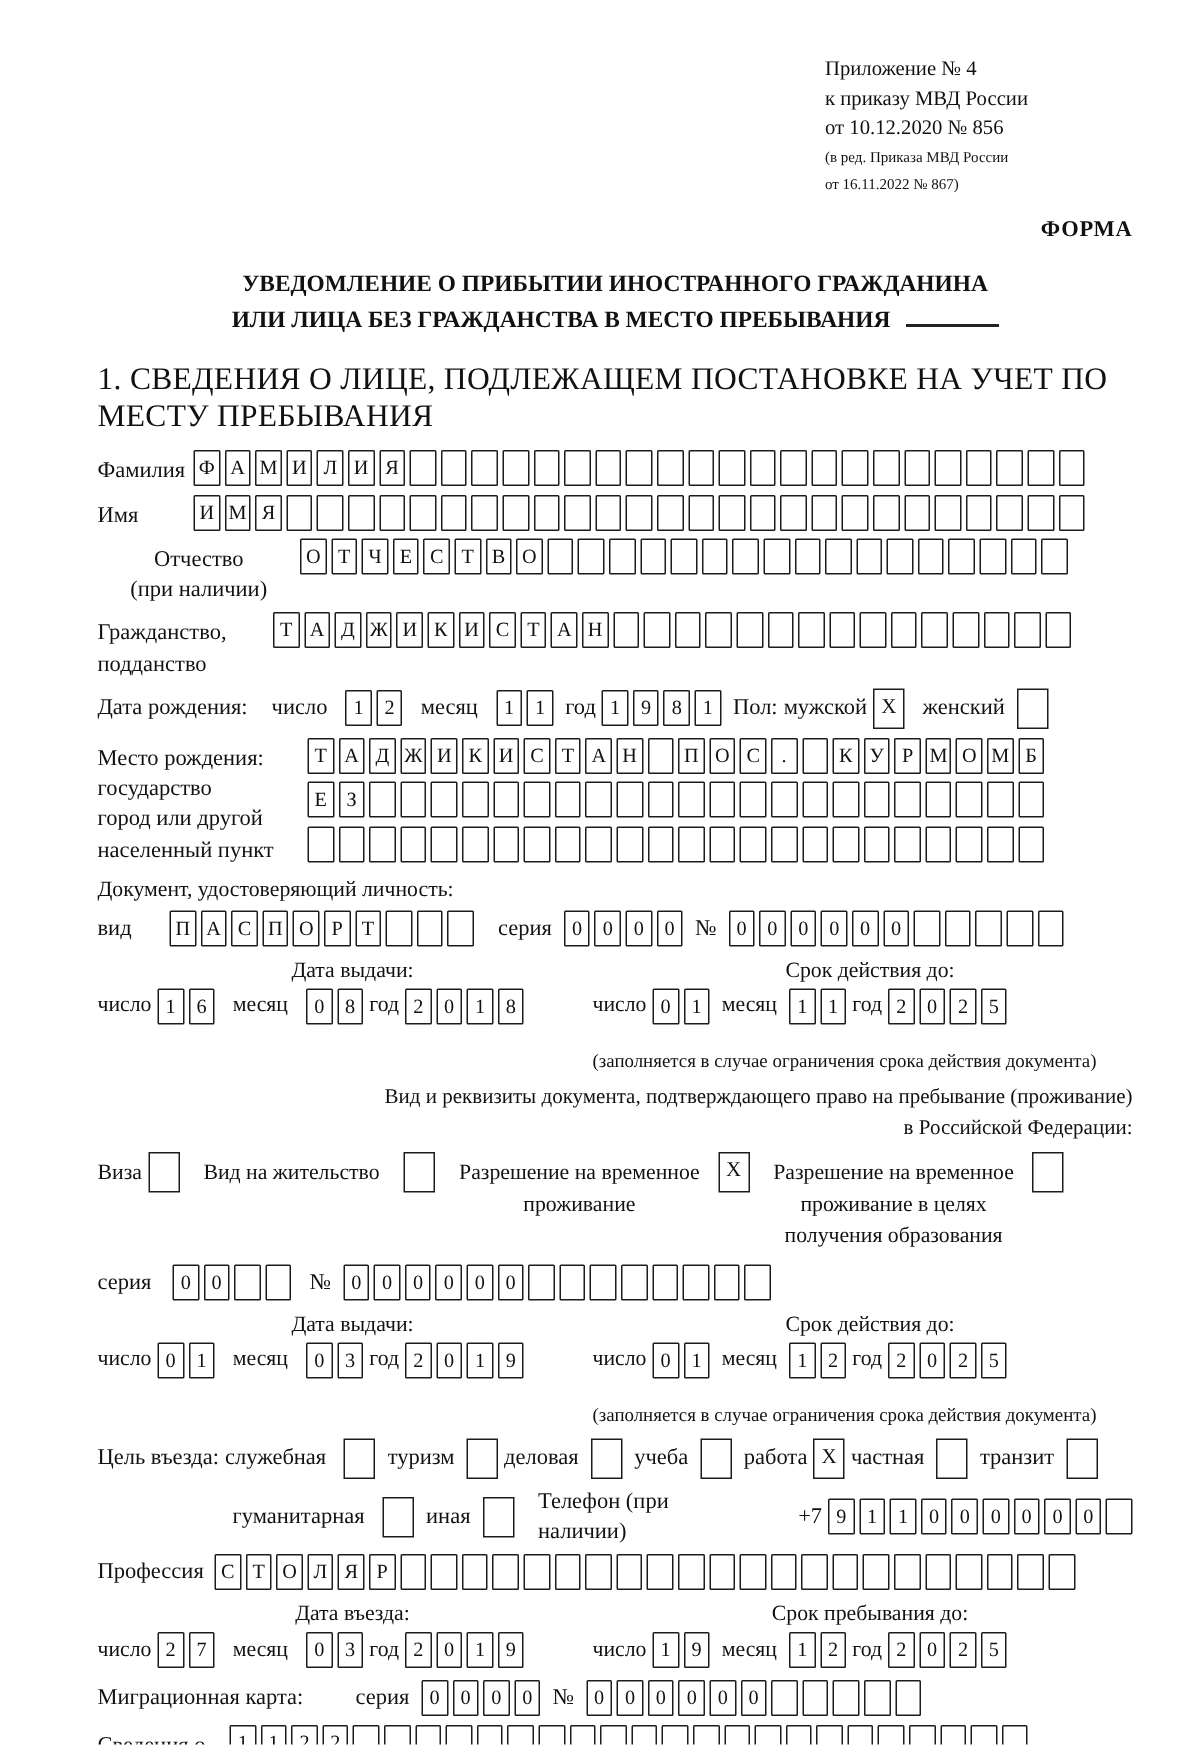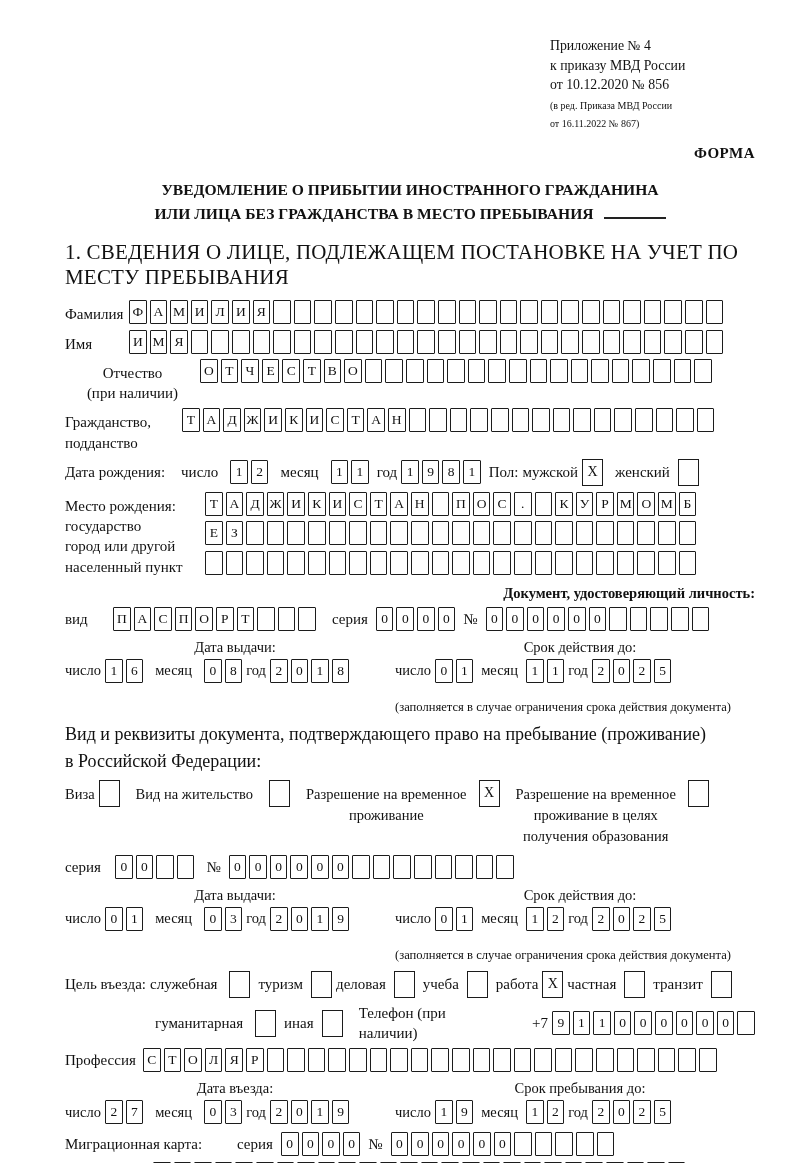--- a/index.html
+++ b/index.html
@@ -23,31 +23,31 @@
   .cell{width:17.6px;height:24px;box-sizing:border-box;border:1.6px solid #1c1c1c;border-radius:1px;
         display:inline-flex;align-items:center;justify-content:center;font-size:13.5px;flex:0 0 auto;background:#fff;}
   .cbx{width:21px;height:27px;box-sizing:border-box;border:1.6px solid #1c1c1c;display:inline-flex;
        align-items:center;justify-content:center;font-size:14px;flex:0 0 auto;background:#fff;}
   .gap4{width:4px;flex:0 0 auto;} .gap8{width:8px;flex:0 0 auto;} .gap12{width:12px;flex:0 0 auto;} .gap16{width:16px;flex:0 0 auto;}
 
   .w64{width:64px;flex:0 0 auto;} .w135{width:135px;flex:0 0 auto;text-align:center;} .w117{width:117px;flex:0 0 auto;}
   .w140{width:140px;flex:0 0 auto;} .w78{width:78px;flex:0 0 auto;} .w88{width:88px;flex:0 0 auto;}
   .stack{display:flex;flex-direction:column;gap:5.5px;}
 
-  .center-b{font-weight:bold;text-align:right;font-size:14.5px;margin-top:8px;}
+  .center-b{font-weight:normal;text-align:left;font-size:14.5px;margin-top:8px;}
 
   
   .dates-row{display:flex;margin-top:8px;}
   .dcol{display:flex;flex-direction:column;}
   .dcol.left{width:330px;flex:0 0 auto;}
   .dcol.right{flex:1;}
   .dtitle{font-size:14.5px;font-weight:normal;text-align:center;width:260px;}
   .dline{display:flex;align-items:center;margin-top:3px;font-size:14.5px;}
   .note{font-size:12.6px;margin-top:17px;}
-  .plain{font-size:18px;line-height:1.5;}
+  .plain{font-size:14px;line-height:1.5;text-align:right;}
 
   .cbx-label{font-size:14.5px;text-align:center;line-height:1.45;padding-top:4px;}
   .mt10{margin-top:10px;} .mt8{margin-top:8px;} .mt6{margin-top:6px;}
 </style>
 </head>
 <body>
 
 <div class="page">
 
   <div class="hdr">

